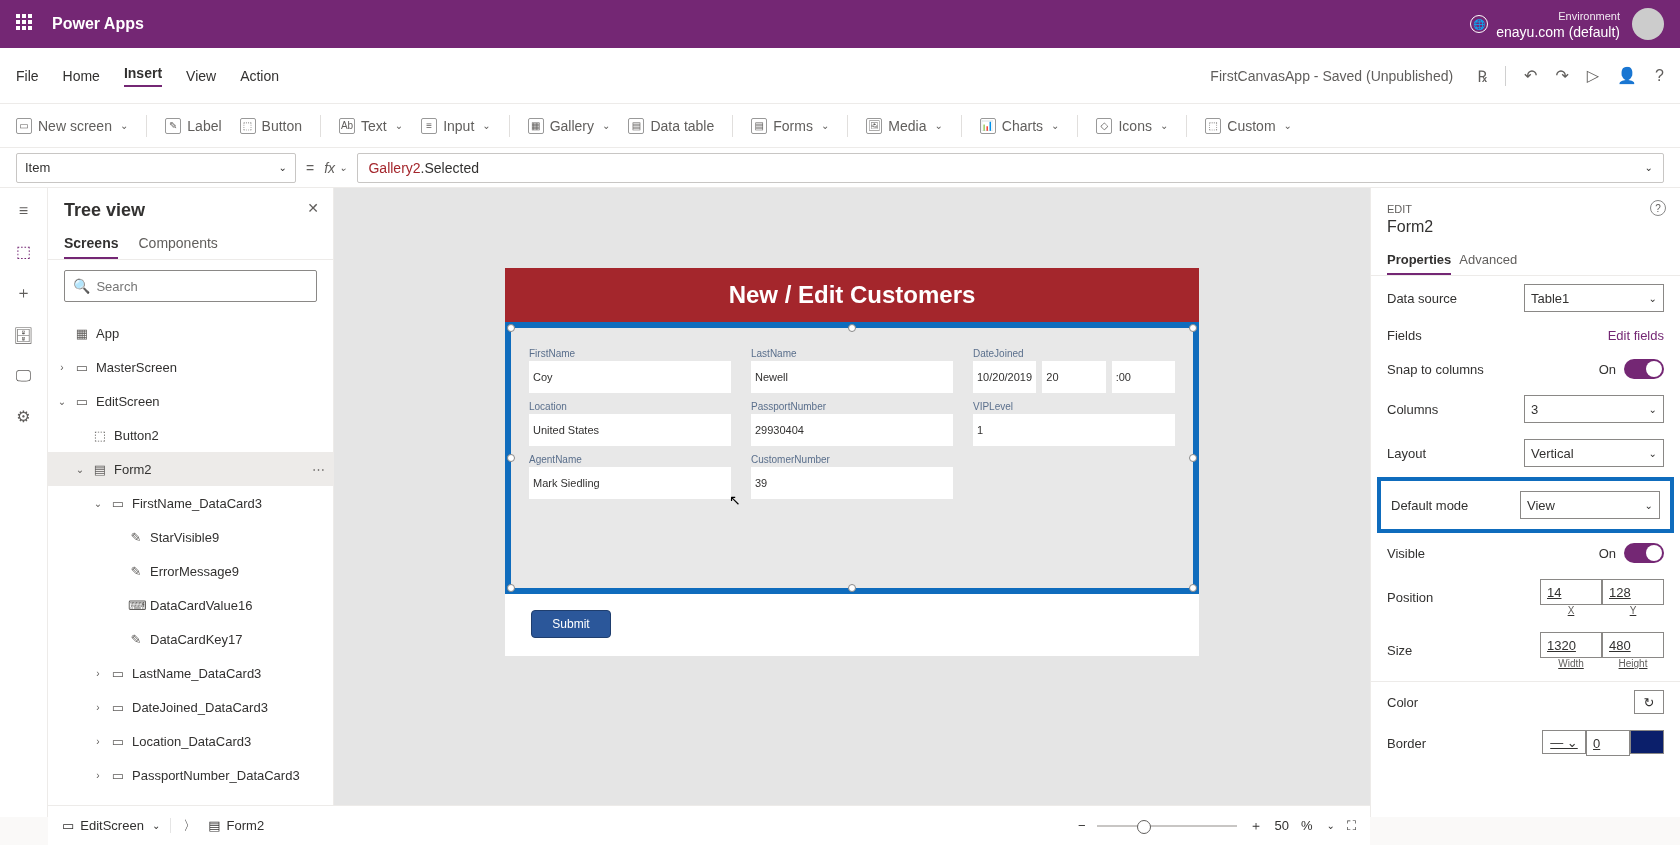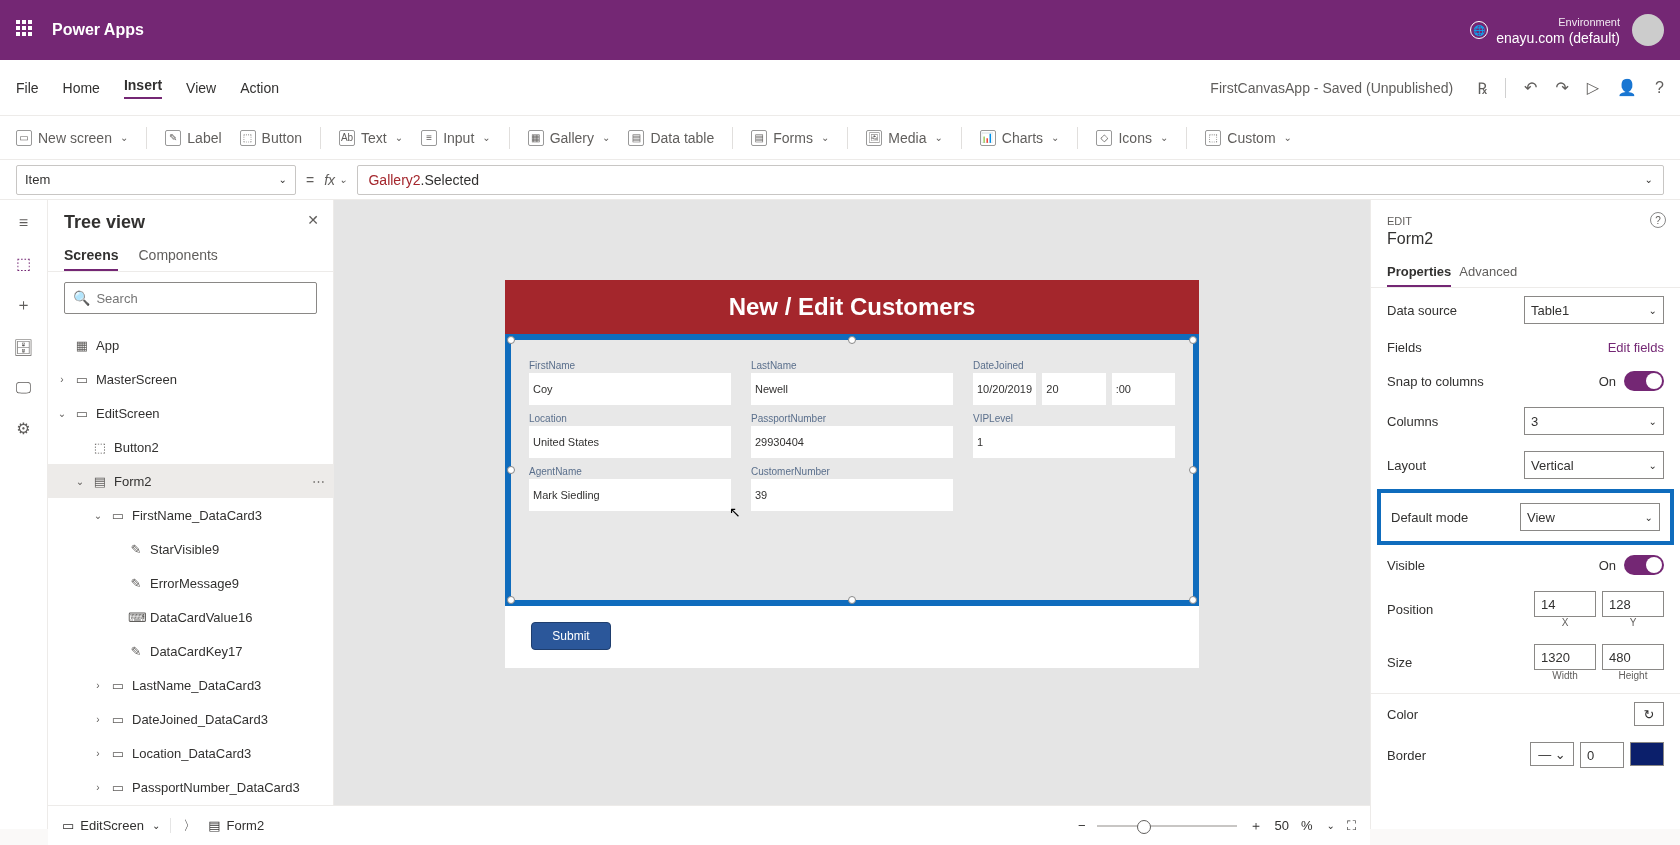--- a/index.html
+++ b/index.html
@@ -1,17 +1,17 @@
 <!DOCTYPE html>
 <html><head>
 <meta charset="utf-8">
 <style>
 * { box-sizing: border-box; margin: 0; padding: 0; font-family: "Segoe UI", Tahoma, sans-serif; }
 body { width: 1680px; height: 845px; overflow: hidden; background: #faf9f8; color: #323130; font-size: 14px; }
-.topbar { height: 60px; background: #742774; color: #fff; display: flex; align-items: center; padding: 16px 16px; }
+.topbar { height: 48px; background: #742774; color: #fff; display: flex; align-items: center; padding: 16px 16px; }
 .waffle { width: 20px; height: 20px; margin-right: 16px; display:grid; grid-template-columns:repeat(3,4px); grid-template-rows:repeat(3,4px); gap:2px;}
 .waffle span{background:#fff;}
 .topbar-title { font-size: 16px; font-weight: 600; flex: 1; }
 .env { text-align: right; margin-right: 12px; line-height:1.2;}
 .env small { font-size: 11px; opacity:0.9;}
 .env div { font-size: 14px; }
 .avatar { width: 32px; height: 32px; border-radius: 50%; background: #ccc; }
 .env-icon{width:18px;height:18px;border:1.5px solid #fff;border-radius:50%;margin-right:8px;display:flex;align-items:center;justify-content:center;font-size:10px;}
 
 .menubar { height: 56px; background: #fff; display: flex; align-items: center; padding: 0 16px; border-bottom: 1px solid #edebe9; gap: 24px; font-size: 14px; color:#323130;}
@@ -79,21 +79,21 @@
 .ptabs .active{color:#323130;font-weight:600;border-bottom:2px solid #742774;}
 .prow{display:flex;align-items:center;justify-content:space-between;padding:8px 16px;font-size:13px;}
 .prow label{color:#323130;}
 .psel{width:140px;height:28px;border:1px solid #8a8886;display:flex;align-items:center;justify-content:space-between;padding:0 6px;font-size:13px;}
 .link{color:#742774;font-size:13px;}
 .toggle{width:40px;height:20px;background:#742774;border-radius:10px;position:relative;}
 .toggle::after{content:"";position:absolute;right:2px;top:2px;width:16px;height:16px;background:#fff;border-radius:50%;}
 .toggle-wrap{display:flex;align-items:center;gap:8px;}
 .highlight{border:4px solid #0f6cbd;margin:2px 6px;padding:6px 10px;}
 .highlight .prow{padding:4px 0;}
-.twin{display:flex;gap:6px;}
+.twin{display:flex;text-decoration:underline;}
 .num{width:62px;height:26px;border:1px solid #8a8886;padding:0 6px;font-size:13px;display:flex;align-items:center;}
 .sublabel{font-size:10px;color:#605e5c;text-align:center;}
 .colorbox{width:30px;height:24px;border:1px solid #8a8886;}
 .border-swatch{width:34px;height:24px;background:#0b1f6b;border:1px solid #8a8886;}
 .border-style{width:44px;height:24px;border:1px solid #8a8886;display:flex;align-items:center;justify-content:center;}
 
 .statusbar{height:40px;background:#fff;border-top:1px solid #edebe9;display:flex;align-items:center;padding:0 14px;gap:12px;position:absolute;bottom:0;left:48px;right:310px;font-size:13px;color:#323130;}
 .crumb{display:flex;align-items:center;gap:6px;border-right:1px solid #e5e5e5;padding-right:10px;}
 .crumb.noborder{border:none;}
 .statusbar .spacer{flex:1;}

